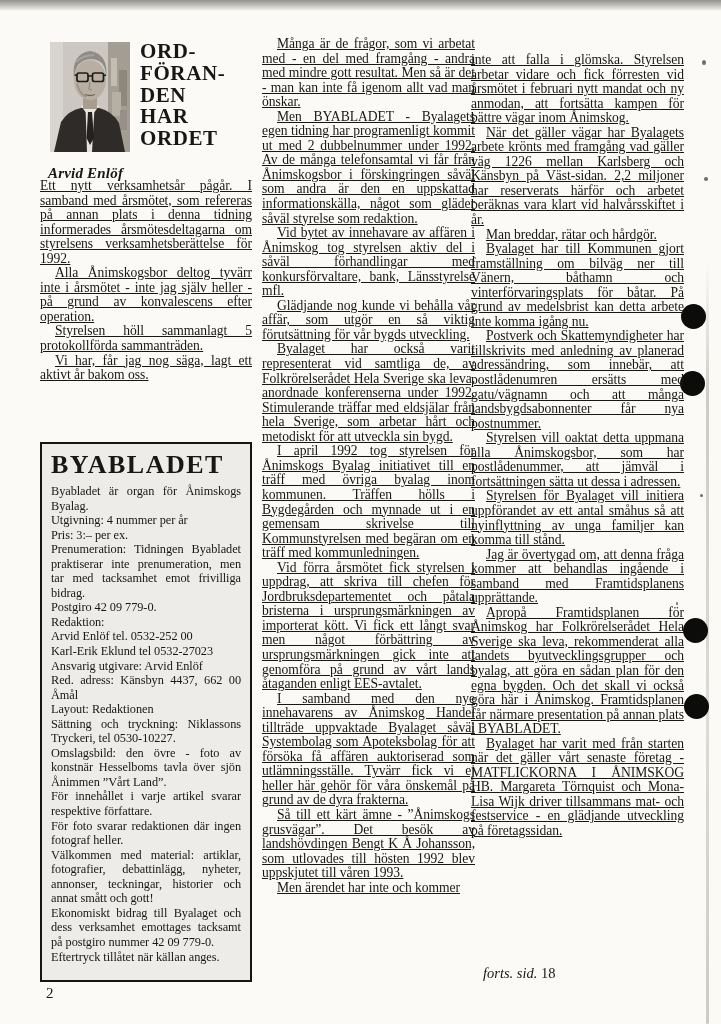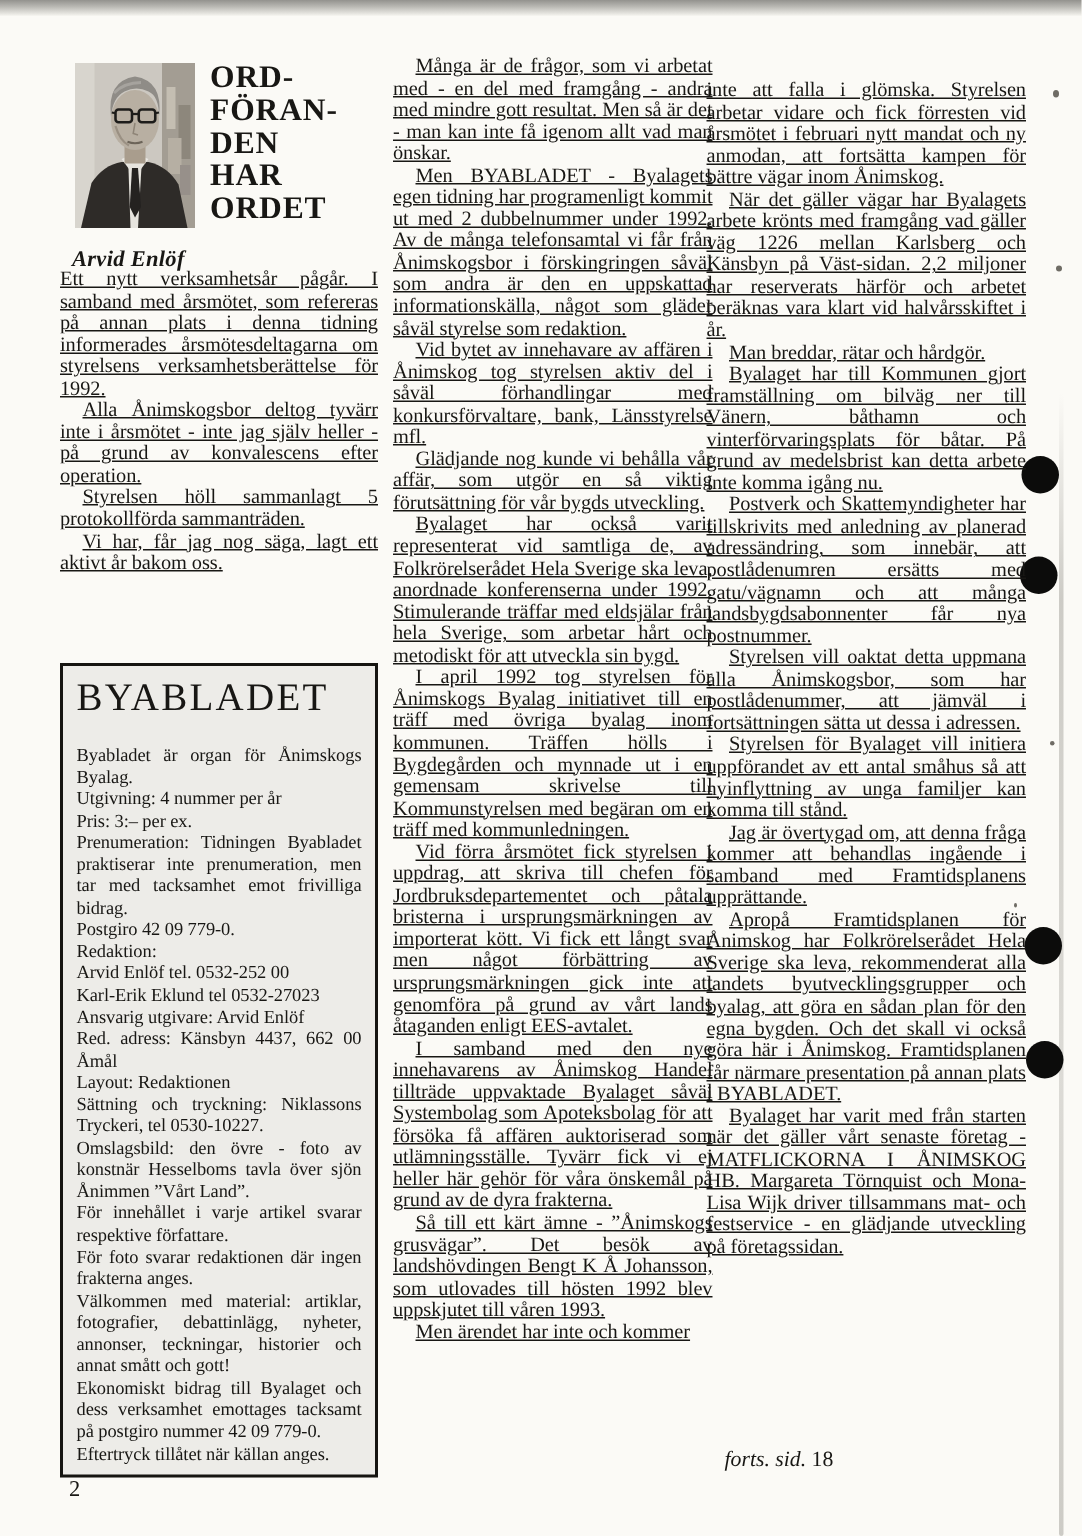--- a/index.html
+++ b/index.html
@@ -50,22 +50,22 @@
   #col1 { left:40px;  top:179px; width:212px; }
   #col2 { left:262px; top:37px; }
   #col3 { left:471px; top:37px;margin-top:16px; }
 
   
   .infobox {
     position:absolute; left:40px; top:442px; width:212px; min-height:540px;
     border:2px solid #161511; background:#edecE8; padding:5px 9px 7px 9px;
   }
   .infobox-title {
-    font-size:26px; font-weight:normal; letter-spacing:1.5px; line-height:32px;
-    margin-bottom:15px;
+    font-size:26px; font-weight:bold; letter-spacing:1.5px; line-height:32px;
+    margin-bottom:3px;
   }
   .infobox .lines div {
     font-size:12.3px; line-height:14.55px; text-align:justify; letter-spacing:-0.05px;
   }
 
   .continuation {
     position:absolute; left:483px; top:943px; font-size:14.5px;margin-top:22px;
   }
   .continuation .it { font-style:italic; }
   .page-number {
@@ -174,21 +174,21 @@
       <div>Postgiro 42 09 779-0.</div>
       <div>Redaktion:</div>
       <div>Arvid Enlöf tel. 0532-252 00</div>
       <div>Karl-Erik Eklund tel 0532-27023</div>
       <div>Ansvarig utgivare: Arvid Enlöf</div>
       <div>Red. adress: Känsbyn 4437, 662 00 Åmål</div>
       <div>Layout: Redaktionen</div>
       <div>Sättning och tryckning: Niklassons Tryckeri, tel 0530-10227.</div>
       <div>Omslagsbild: den övre - foto av konstnär Hesselboms tavla över sjön Ånimmen ”Vårt Land”.</div>
       <div>För innehållet i varje artikel svarar respektive författare.</div>
-      <div>För foto svarar redaktionen där ingen frakterna anges.</div>
+      <div>För foto svarar redaktionen där ingen fotograf heller.</div>
       <div>Välkommen med material: artiklar, fotografier, debattinlägg, nyheter, annonser, teckningar, historier och annat smått och gott!</div>
       <div>Ekonomiskt bidrag till Byalaget och dess verksamhet emottages tacksamt på postgiro nummer 42 09 779-0.</div>
       <div>Eftertryck tillåtet när källan anges.</div>
     </div>
 </div>
 
 <div class="continuation">
   <span class="it">forts. sid.</span>
   <span>18</span>
 </div>

